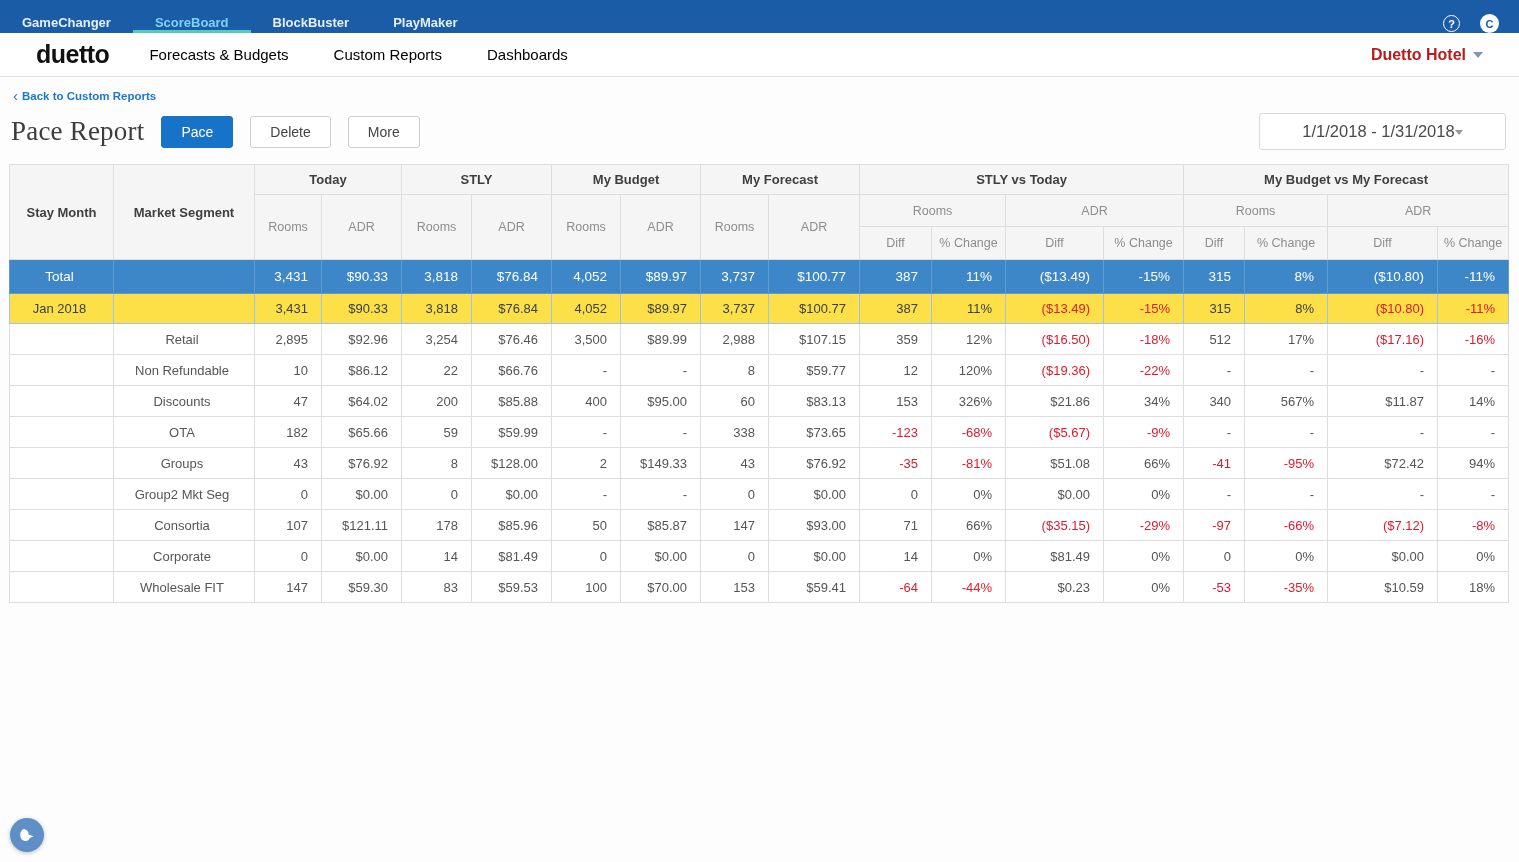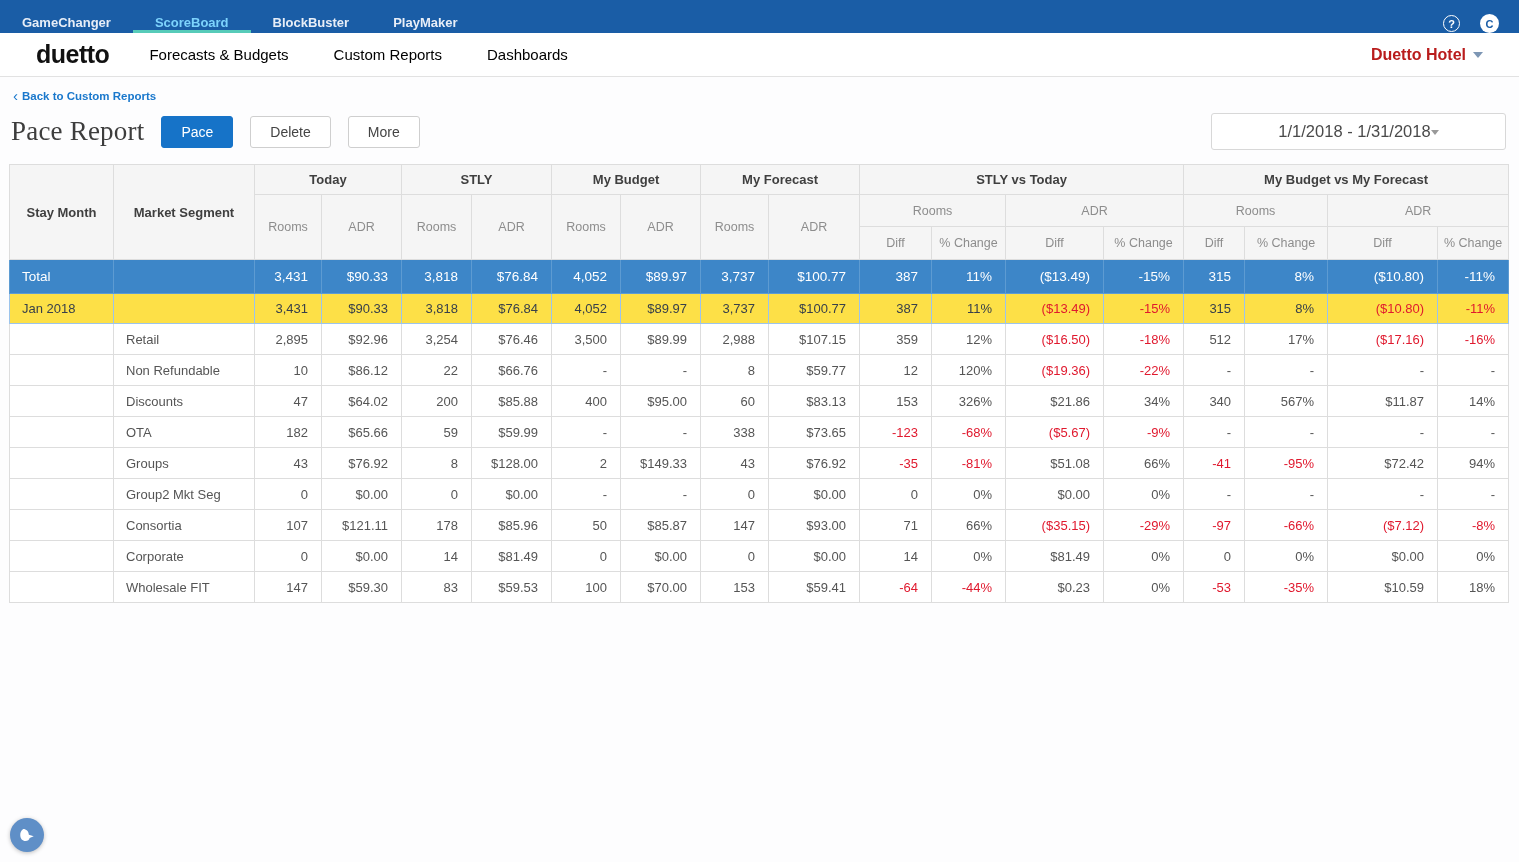--- a/index.html
+++ b/index.html
@@ -30,36 +30,36 @@
   
   .breadcrumb { margin:13px 0 0 13px; font-size:11.5px; color:#1a78cc; cursor:pointer;
     display:inline-flex; align-items:center; gap:4px; font-weight:bold; }
   .breadcrumb .chev { font-size:15px; font-weight:normal; line-height:10px; }
   .header-row { display:flex; align-items:center; margin:8px 13px 14px 11px; }
   .page-title { font-size:27px; color:#3d3d3d; font-weight:normal; margin-right:17px; letter-spacing:0.2px;font-family:Liberation Serif, serif; }
   .btn { font-size:14px; border-radius:3px; padding:7px 19px; margin-right:17px; cursor:pointer;
     border:1px solid #cfcfcf; background:#fff; color:#444; }
   .btn.primary { background:#1673c8; border-color:#1673c8; color:#fff; }
   .date-range { margin-left:auto; border:1px solid #d8d8d8; border-radius:3px; background:#fff;
-    width:295px; height:37px; display:flex; align-items:center; justify-content:center;
+    width:247px; height:37px; display:flex; align-items:center; justify-content:center;
     font-size:16.5px; color:#4a4a4a; cursor:pointer; }
   .date-range .caret-sm { width:0; height:0; border-left:4px solid transparent; border-right:4px solid transparent;
     border-top:5px solid #999; margin-top:2px; }
 
   
   table { border-collapse:collapse; table-layout:fixed; width:1499px; margin-left:9px;
     font-size:13px; }
   th, td { border:1px solid #ddd; overflow:hidden; white-space:nowrap; }
   thead th { background:#f5f5f5; font-weight:normal; }
   th.grp { font-weight:bold; color:#3f3f3f; font-size:13px; height:30px; text-align:center; }
   th.side { font-weight:bold; color:#3f3f3f; font-size:13px; text-align:center; }
   th.sub { color:#8d8d8d; font-size:12.5px; text-align:center; height:32px; }
   th.sub3 { color:#8d8d8d; font-size:12.5px; text-align:center; height:33px; }
   tbody td { color:#555; text-align:right; padding-right:13px; height:31px; background:#fff; }
-  tbody td.cell-label { text-align:left; padding-left:12px; padding-right:16px; }
+  tbody td.cell-label { text-align:center; padding-left:12px; padding-right:16px; }
   td.neg { color:#e0192e; }
 
   tr.row-total td { background:#3d86c8; color:#fff; height:34px; font-size:13.5px;
     border-color:#5d9bd2; }
   tr.row-total td.neg { color:#fff; }
   tr.row-month td { background:#fde047; color:#38404a; height:30px; border-color:#9cc4ec; }
   tr.row-month td.neg { color:#e0192e; }
 
   
   .chat-fab { position:absolute; left:10px; top:818px; width:34px; height:34px; border-radius:50%;

